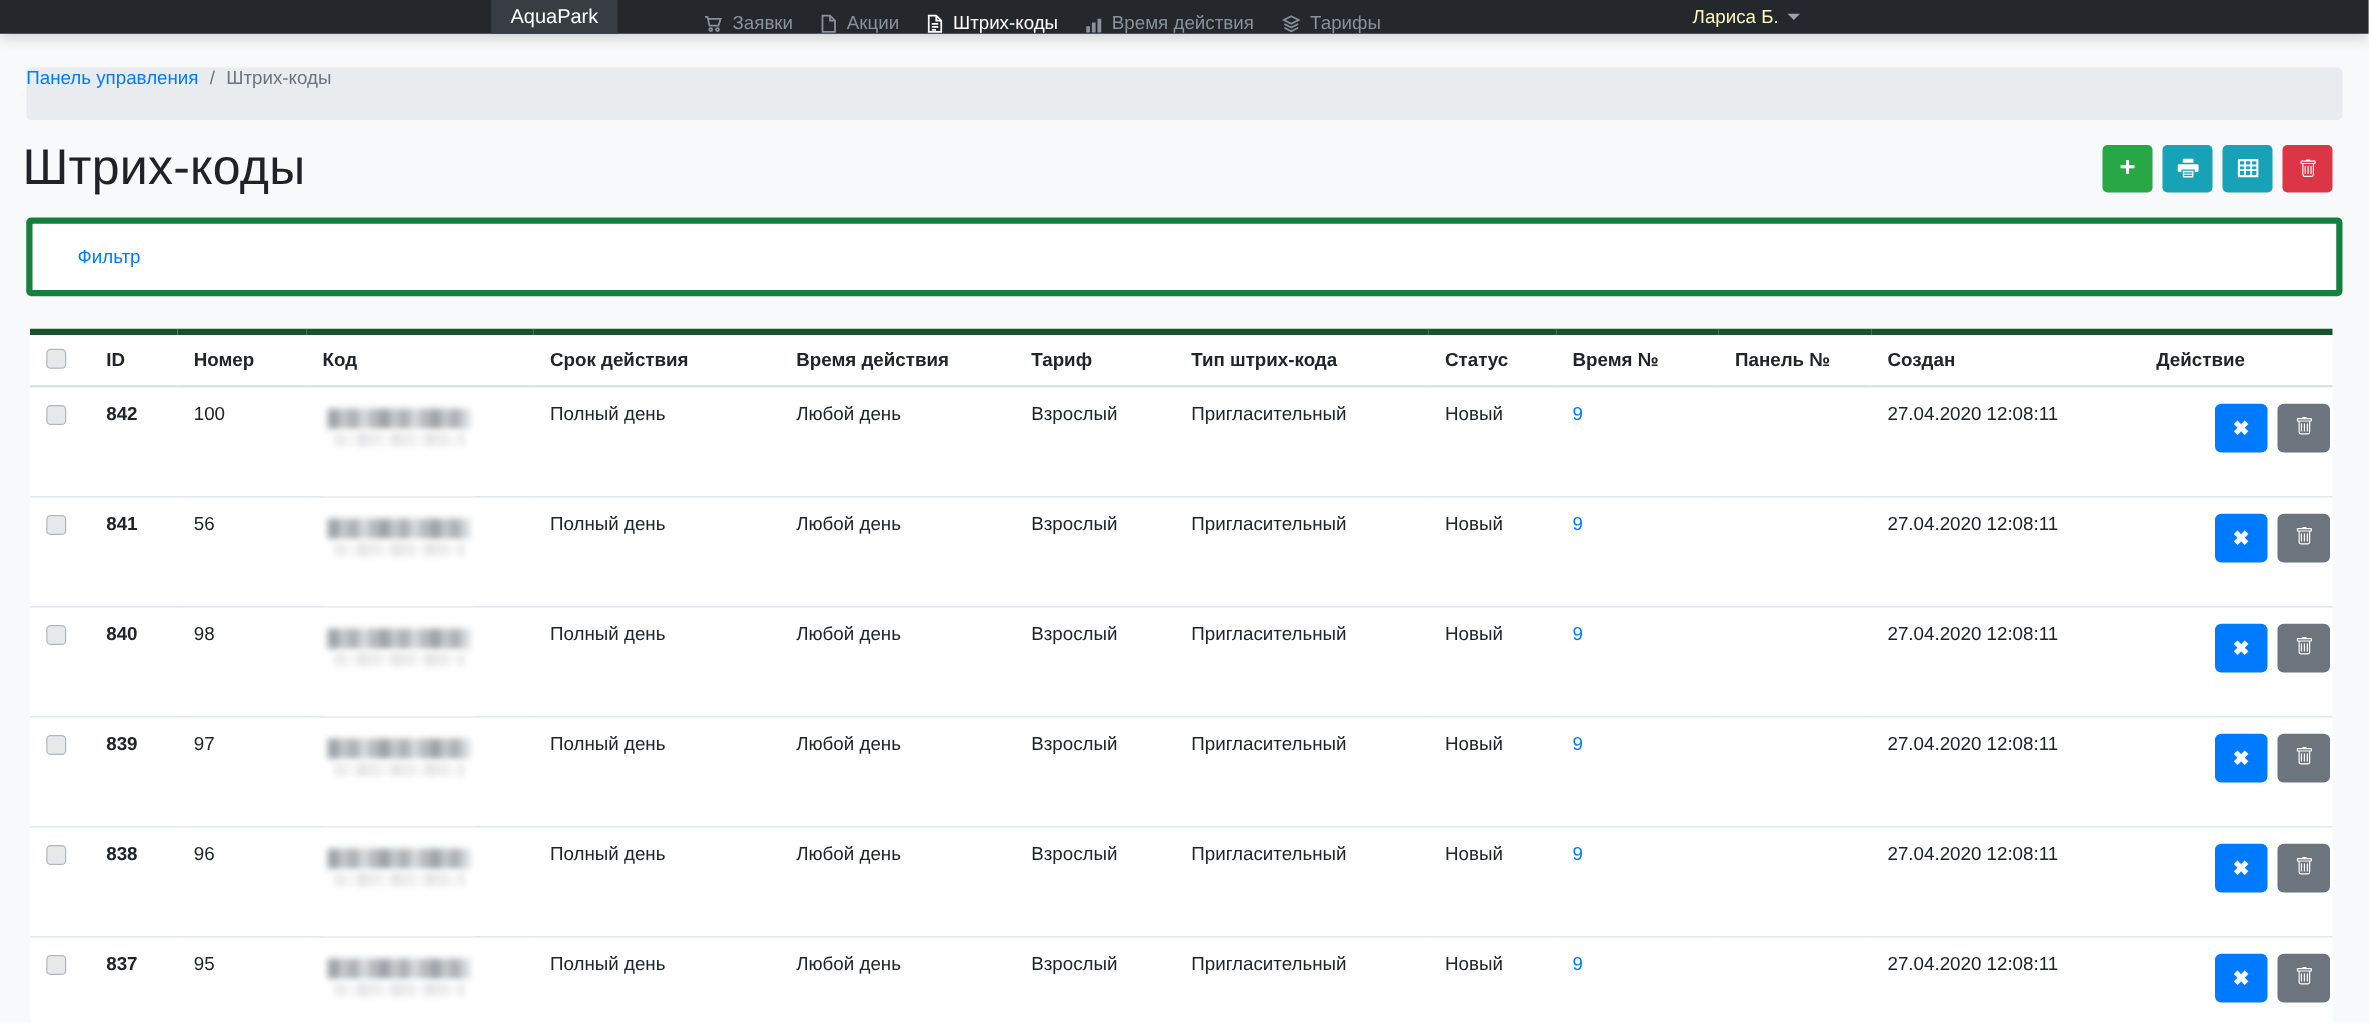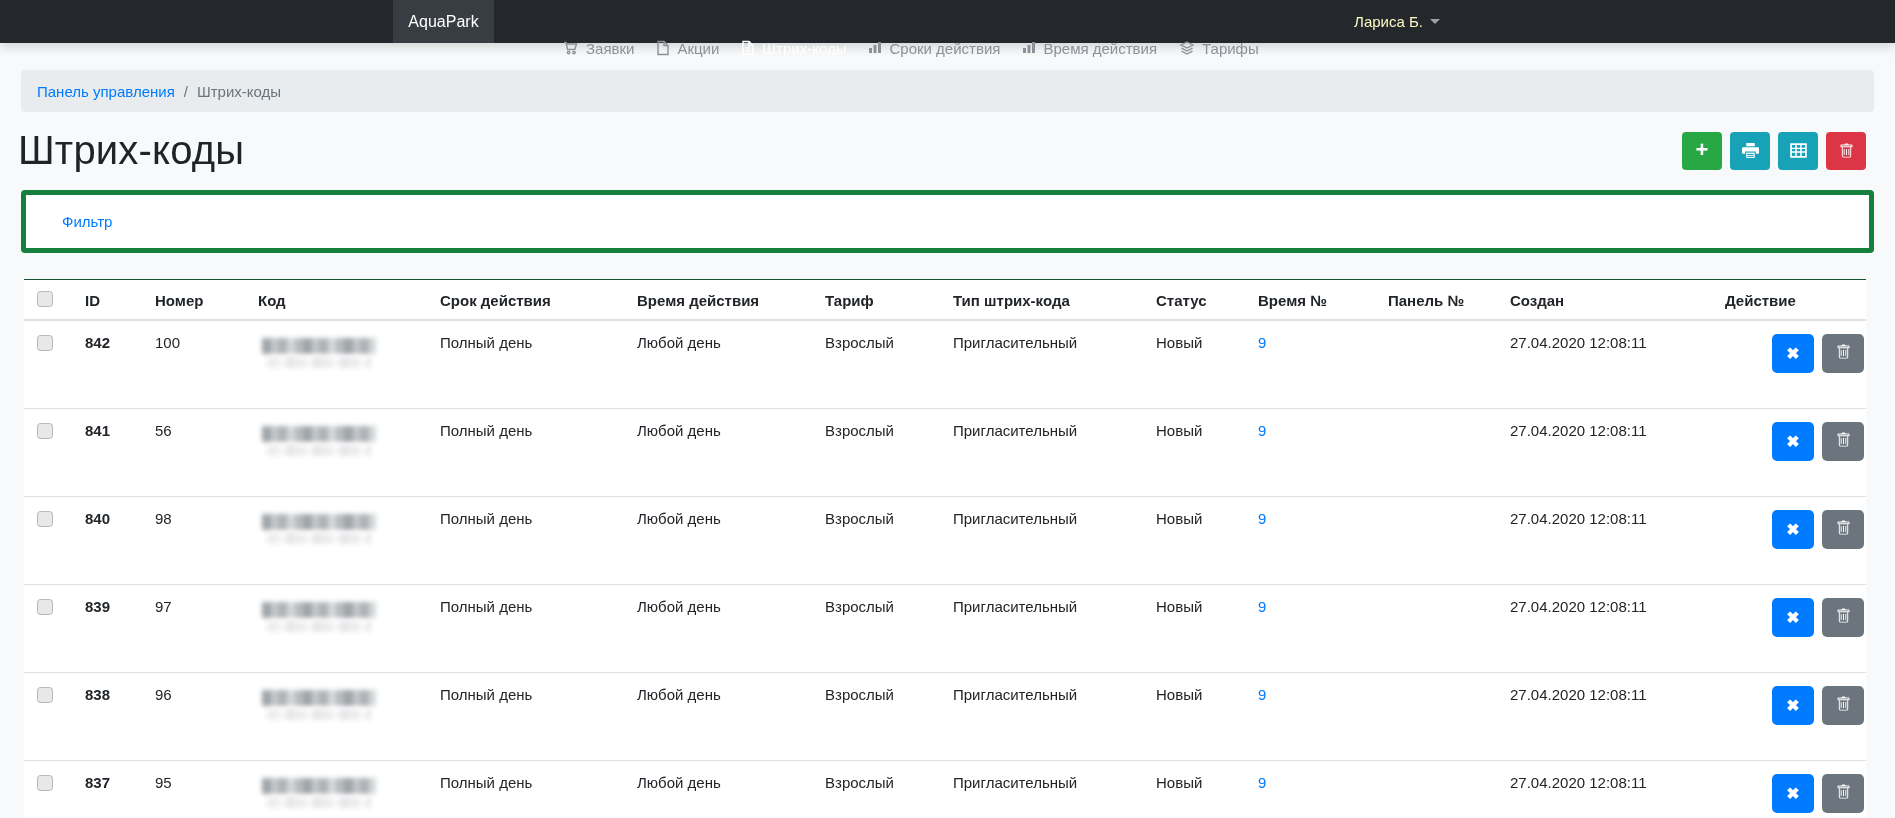--- a/index.html
+++ b/index.html
@@ -1,36 +1,36 @@
 <!DOCTYPE html>
 <html><head>
 <meta charset="utf-8">
 <style>
   * { margin:0; padding:0; box-sizing:border-box; }
   html,body { width:1895px; height:818px; overflow:hidden;
     font-family:"Liberation Sans", sans-serif; background:#f8f9fa; color:#212529; font-size:15px; }
 
   
-  .navbar { position:relative; z-index:10; height:43px; background:#24282c; display:flex; align-items:stretch;
+  .navbar { position:relative; z-index:10; height:27px; background:#24282c; display:flex; align-items:stretch;
     box-shadow:0 4px 10px rgba(0,0,0,.15); }
   .nav-spacer { width:393px; }
   .brand { width:101px; background:#373d42; color:#fff; display:flex; align-items:center; justify-content:center;
     font-size:16px; text-decoration:none; }
   .nav-menu { display:flex; align-items:stretch; margin-left:58px; }
-  .nav-item { display:flex; align-items:flex-start; gap:7px; padding:0 11px; color:#8a9198; text-decoration:none; font-size:15px;margin-top:40px; }
+  .nav-item { display:flex; align-items:flex-end; gap:7px; padding:0 11px; color:#8a9198; text-decoration:none; font-size:15px; }
   .nav-item.active { color:#fff; }
   .nav-item svg { display:block; }
   .nav-user { margin-left:auto; margin-right:455px; display:flex; align-items:center; gap:7px; color:#fef9c3;
     text-decoration:none; font-size:15px; cursor:pointer; }
   .caret { width:0; height:0; border-left:5px solid transparent; border-right:5px solid transparent;
     border-top:5px solid #9aa1a8; display:inline-block; }
 
   
   .breadcrumb { margin:27px 21px 0; height:42px; background:#e9ecef; border-radius:4px;
-    display:flex; align-items:center; padding:0 16px; }
+    display:flex; align-items:flex-start; padding:0 0; }
   .breadcrumb a { color:#007bff; text-decoration:none; }
   .bc-sep { color:#6c757d; margin:0 9px; }
   .bc-current { color:#6c757d; }
 
   
   .title-row { margin:16px 29px 0 18px; display:flex; align-items:center; justify-content:space-between; }
   .page-title { font-size:40px; font-weight:500; color:#1f2327; letter-spacing:.2px; }
   .toolbar { display:flex; gap:8px; }
   .tbtn { width:40px; height:38px; border:none; border-radius:4px; color:#fff; display:flex;
     align-items:center; justify-content:center; cursor:pointer; font-size:20px; }
@@ -41,21 +41,21 @@
   .plus-glyph { font-size:22px; font-weight:700; line-height:1; margin-top:-2px; }
 
   
   .filter-card { margin:17px 21px 0; height:63px; background:#fff; border:5px solid #15803d; border-radius:4px;
     display:flex; align-items:center; }
   .filter-card a { color:#007bff; text-decoration:none; margin-left:36px; }
 
   
   .table-wrap { margin:26px 29px 0 24px; background:#fff; }
   table { width:1842px; border-collapse:collapse; table-layout:fixed; background:#fff; border-bottom:1px solid #dee2e6; }
-  thead th { text-align:left; font-weight:700; padding:10px 10px 9px 13px; border-top:1px solid #14532d;
+  thead th { text-align:left; font-weight:700; padding:10px 10px 9px 13px; border-top:5px solid #14532d;
     border-bottom:2px solid #dee2e6; font-size:15px; white-space:nowrap; }
   tbody tr { height:71px; }
   tbody td { vertical-align:top; padding:13px 10px 0 13px; border-top:1px solid #dee2e6; font-size:15px; white-space:nowrap; }
   td.bold { font-weight:700; }
   a.cell-link { color:#007bff; text-decoration:none; }
 
   .cb { display:inline-block; width:16px; height:16px; background:#e6e8ea; border:1px solid #b4b8bd;
     border-radius:3.5px; margin-top:1px; cursor:pointer; }
 
   
@@ -99,30 +99,20 @@
     </a>
     <a class="nav-item active">
       <span>
         <svg width="14" height="16" viewBox="0 0 14 16" fill="none" stroke="#ffffff" stroke-width="1.4">
           <path d="M2 1.5h6l4 4v9H2z"></path>
             <path d="M8 1.5v4h4"></path>
             <path d="M4.4 8h5.2M4.4 10.4h5.2M4.4 12.8h3.4"></path>
         </svg>
         </span>
       <span>Штрих-коды</span>
-    </a>
-    <a class="nav-item">
-      <span>
-        <svg width="14" height="14" viewBox="0 0 14 14" fill="#8a9198">
-          <rect x="1" y="8" width="3" height="5"></rect>
-            <rect x="5.5" y="5" width="3" height="8"></rect>
-            <rect x="10" y="2" width="3" height="11"></rect>
-        </svg>
-        </span>
-      <span>Сроки действия</span>
     </a>
     <a class="nav-item">
       <span>
         <svg width="14" height="14" viewBox="0 0 14 14" fill="#8a9198">
           <rect x="1" y="8" width="3" height="5"></rect>
             <rect x="5.5" y="5" width="3" height="8"></rect>
             <rect x="10" y="2" width="3" height="11"></rect>
         </svg>
         </span>
       <span>Время действия</span>

